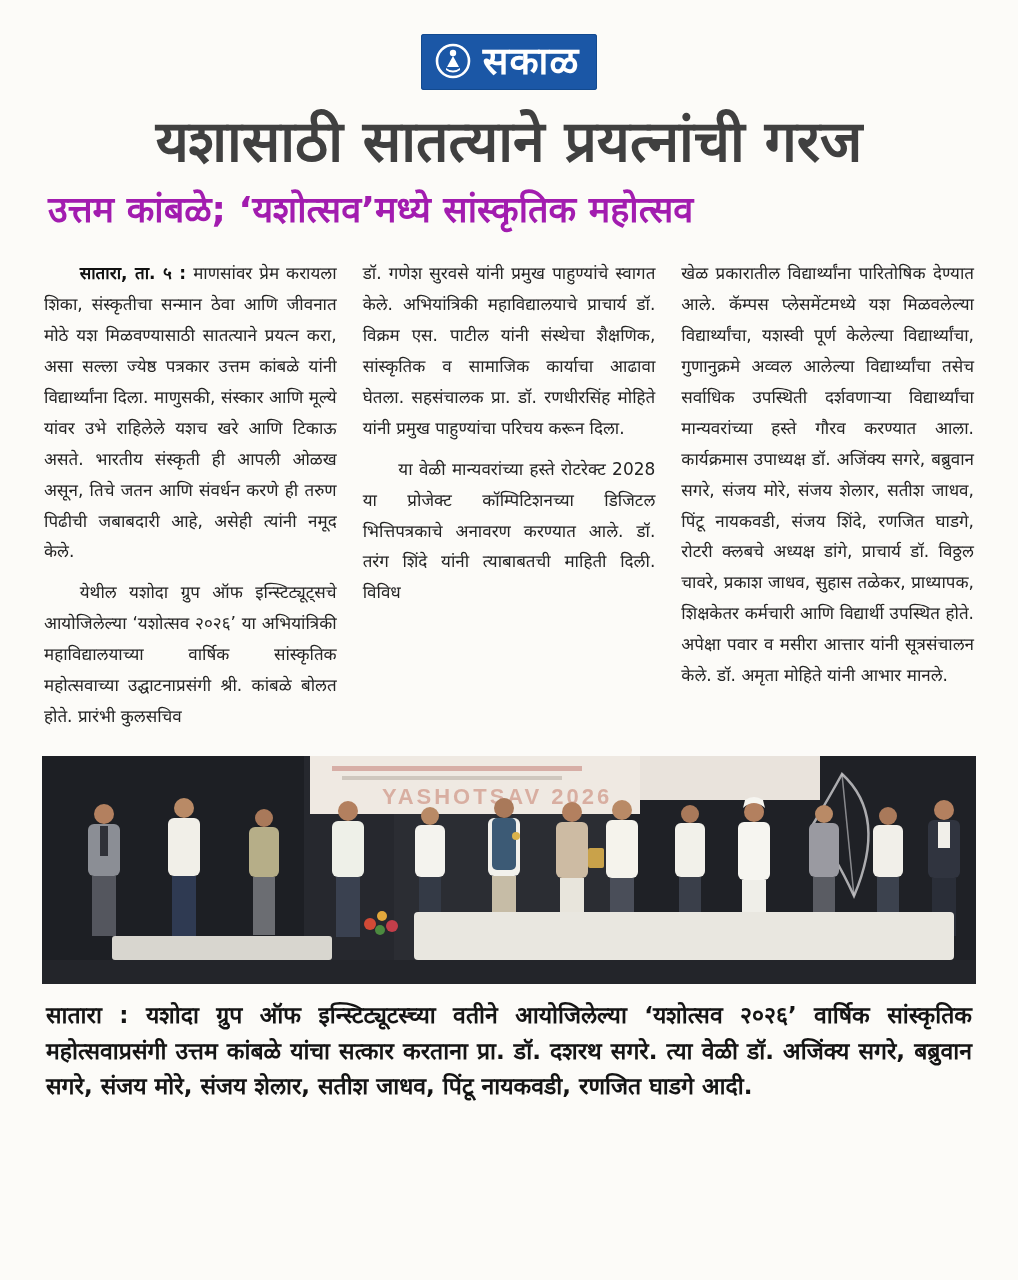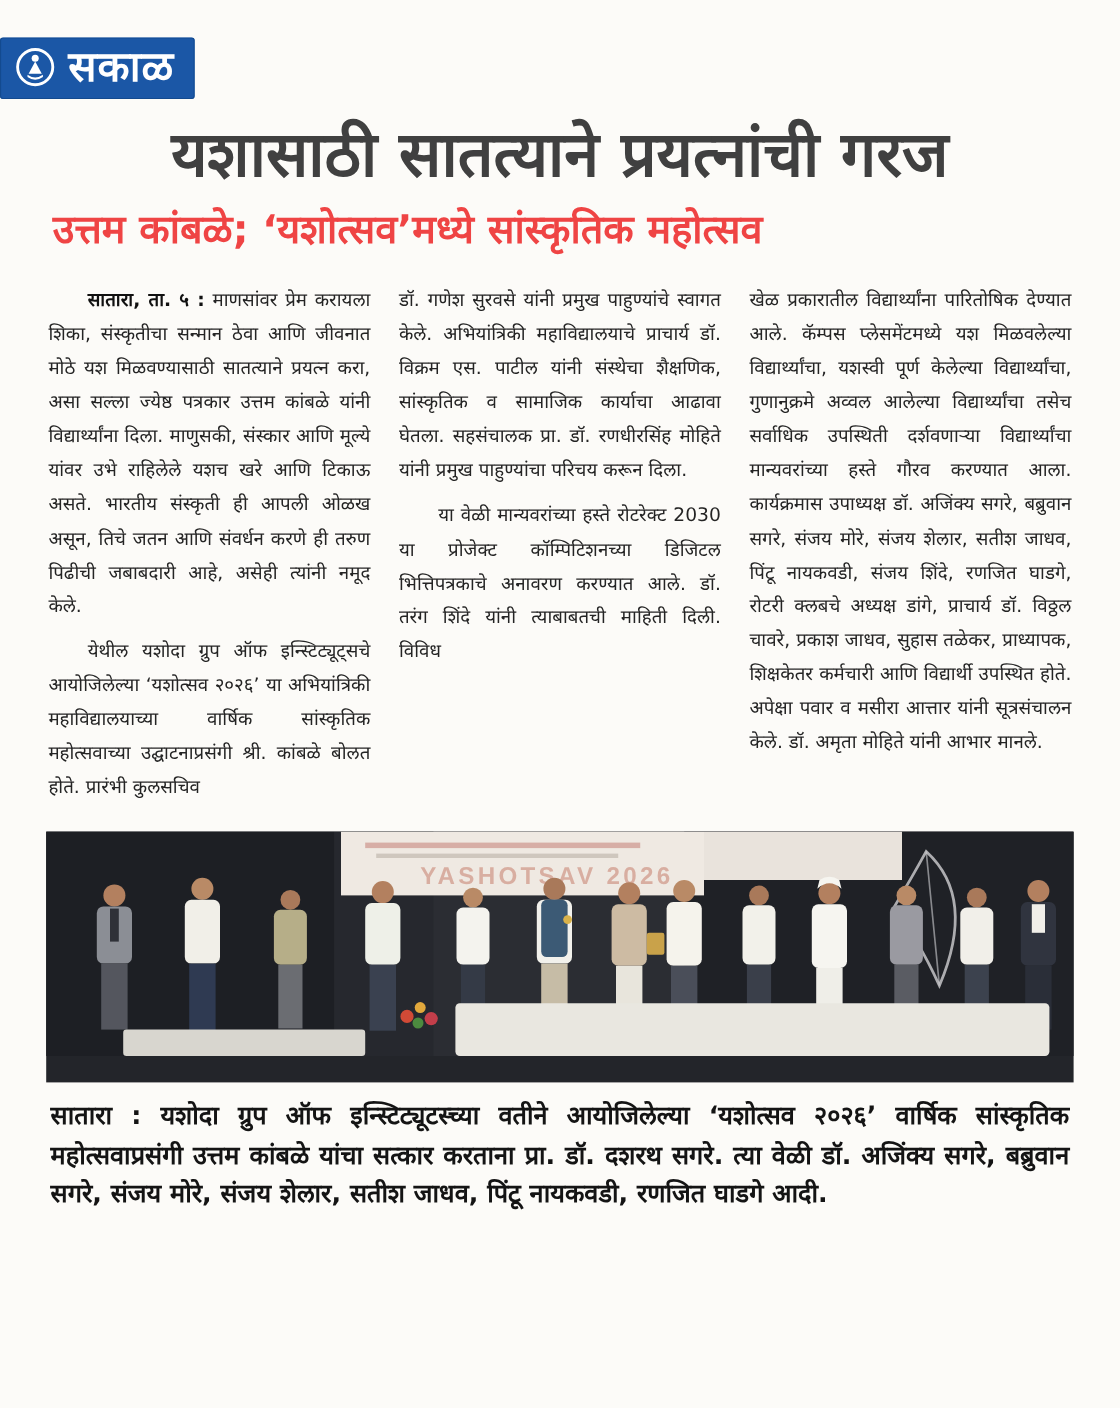--- a/index.html
+++ b/index.html
@@ -6,21 +6,21 @@
   body{
     width:1018px;height:1280px;
     background:#fcfbf8;
     font-family:"DejaVu Sans",sans-serif;
     color:#1c1c1c;
     overflow:hidden;
   }
   .page{width:1018px;height:1280px;position:relative;}
 
   
-  .masthead{display:flex;padding-top:34px;}
+  .masthead{display:flex;justify-content:center;padding-top:34px;}
   .logo-box{
     background:#1b57a6;
     border-radius:3px;
     display:flex;align-items:center;gap:10px;
     padding:7px 18px 9px 12px;
     box-shadow:0 0 0 1px #134a8f inset;
   }
   .logo-emblem{width:40px;height:40px;flex:0 0 auto;}
   .logo-text{
     color:#ffffff;font-size:38px;font-weight:700;line-height:1;
@@ -31,21 +31,21 @@
   .headline{
     margin:16px 40px 0 40px;
     text-align:center;
     font-size:57px;line-height:1.25;
     font-weight:700;color:#404040;
     letter-spacing:0px;
   }
   .subheadline{
     margin:10px 48px 0 48px;
     font-size:36px;line-height:1.3;
-    font-weight:700;color:#ef4444;
+    font-weight:700;color:#a21caf;
     text-align:left;
   }
 
   
   .article{
     margin:24px 44px 0 44px;
     display:grid;
     grid-template-columns:repeat(3,1fr);
     column-gap:26px;
   }
@@ -100,21 +100,21 @@
 
   <div class="subheadline">उत्तम कांबळे; ‘यशोत्सव’मध्ये सांस्कृतिक महोत्सव</div>
 
   <div class="article" id="article">
       <div class="col">
         <p class="indent"><span class="lead">सातारा, ता. ५ :</span> माणसांवर प्रेम करायला शिका, संस्कृतीचा सन्मान ठेवा आणि जीवनात मोठे यश मिळवण्यासाठी सातत्याने प्रयत्न करा, असा सल्ला ज्येष्ठ पत्रकार उत्तम कांबळे यांनी विद्यार्थ्यांना दिला. माणुसकी, संस्कार आणि मूल्ये यांवर उभे राहिलेले यशच खरे आणि टिकाऊ असते. भारतीय संस्कृती ही आपली ओळख असून, तिचे जतन आणि संवर्धन करणे ही तरुण पिढीची जबाबदारी आहे, असेही त्यांनी नमूद केले.</p>
         <p class="indent">येथील यशोदा ग्रुप ऑफ इन्स्टिट्यूट्सचे आयोजिलेल्या ‘यशोत्सव २०२६’ या अभियांत्रिकी महाविद्यालयाच्या वार्षिक सांस्कृतिक महोत्सवाच्या उद्घाटनाप्रसंगी श्री. कांबळे बोलत होते. प्रारंभी कुलसचिव</p>
       </div>
       <div class="col">
         <p>डॉ. गणेश सुरवसे यांनी प्रमुख पाहुण्यांचे स्वागत केले. अभियांत्रिकी महाविद्यालयाचे प्राचार्य डॉ. विक्रम एस. पाटील यांनी संस्थेचा शैक्षणिक, सांस्कृतिक व सामाजिक कार्याचा आढावा घेतला. सहसंचालक प्रा. डॉ. रणधीरसिंह मोहिते यांनी प्रमुख पाहुण्यांचा परिचय करून दिला.</p>
-        <p class="indent">या वेळी मान्यवरांच्या हस्ते रोटरेक्ट 2030 या प्रोजेक्ट कॉम्पिटिशनच्या डिजिटल भित्तिपत्रकाचे अनावरण करण्यात आले. डॉ. तरंग शिंदे यांनी त्याबाबतची माहिती दिली. विविध</p>
+        <p class="indent">या वेळी मान्यवरांच्या हस्ते रोटरेक्ट 2028 या प्रोजेक्ट कॉम्पिटिशनच्या डिजिटल भित्तिपत्रकाचे अनावरण करण्यात आले. डॉ. तरंग शिंदे यांनी त्याबाबतची माहिती दिली. विविध</p>
       </div>
       <div class="col">
         <p>खेळ प्रकारातील विद्यार्थ्यांना पारितोषिक देण्यात आले. कॅम्पस प्लेसमेंटमध्ये यश मिळवलेल्या विद्यार्थ्यांचा, यशस्वी पूर्ण केलेल्या विद्यार्थ्यांचा, गुणानुक्रमे अव्वल आलेल्या विद्यार्थ्यांचा तसेच सर्वाधिक उपस्थिती दर्शवणाऱ्या विद्यार्थ्यांचा मान्यवरांच्या हस्ते गौरव करण्यात आला. कार्यक्रमास उपाध्यक्ष डॉ. अजिंक्य सगरे, बब्रुवान सगरे, संजय मोरे, संजय शेलार, सतीश जाधव, पिंटू नायकवडी, संजय शिंदे, रणजित घाडगे, रोटरी क्लबचे अध्यक्ष डांगे, प्राचार्य डॉ. विठ्ठल चावरे, प्रकाश जाधव, सुहास तळेकर, प्राध्यापक, शिक्षकेतर कर्मचारी आणि विद्यार्थी उपस्थित होते. अपेक्षा पवार व मसीरा आत्तार यांनी सूत्रसंचालन केले. डॉ. अमृता मोहिते यांनी आभार मानले.</p>
       </div>
     </div>
 
   <div class="photo-wrap">
     <svg viewBox="0 0 934 204" width="934" height="204">
 
       <rect x="0" y="0" width="934" height="204" fill="#2b2d33"></rect>

